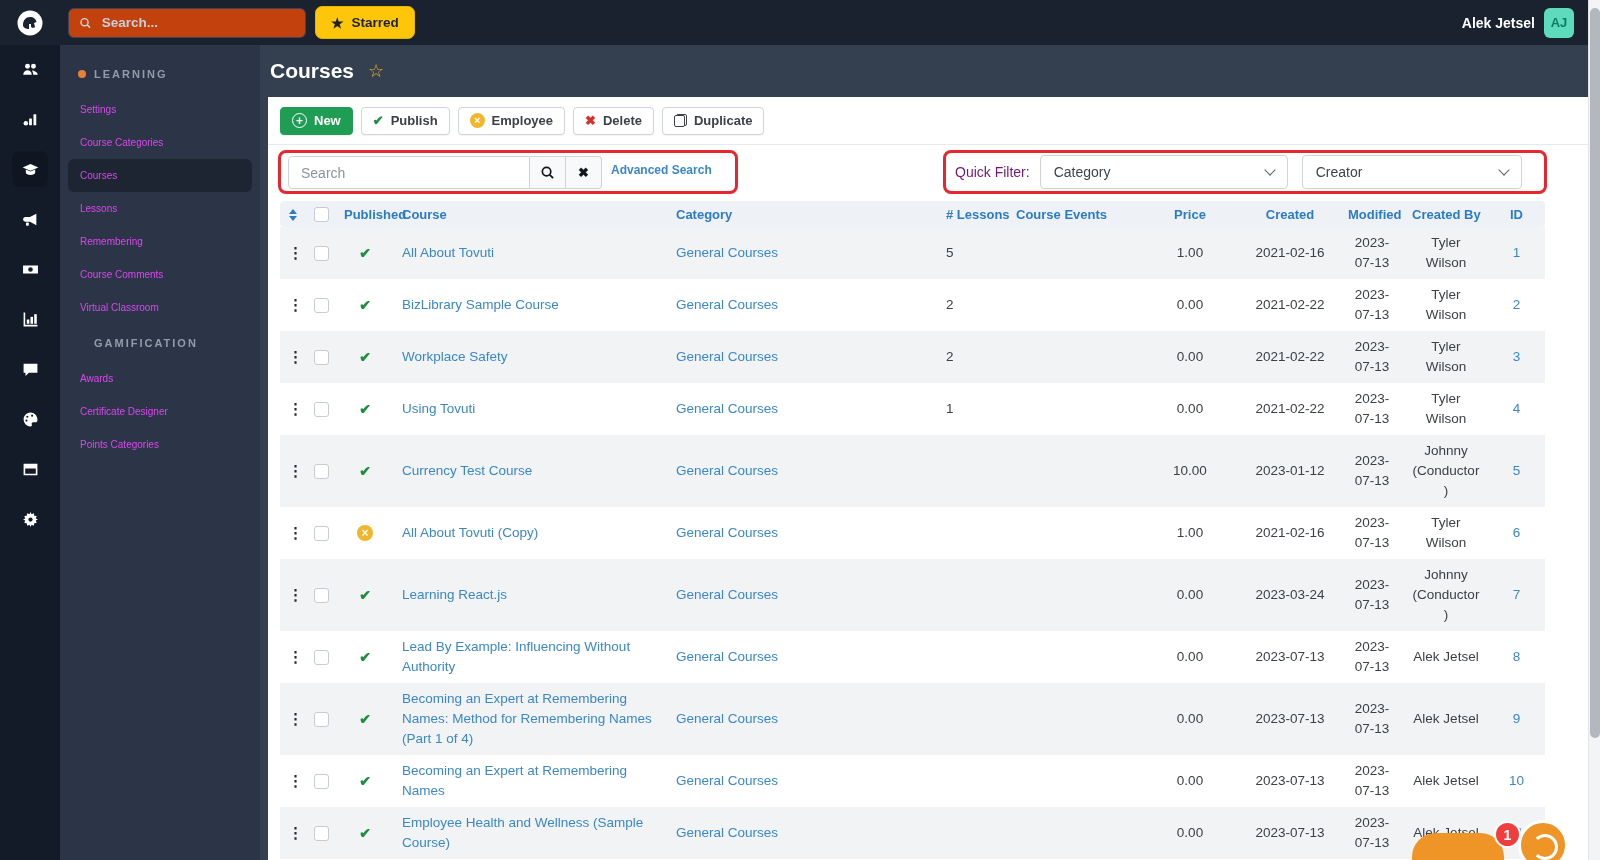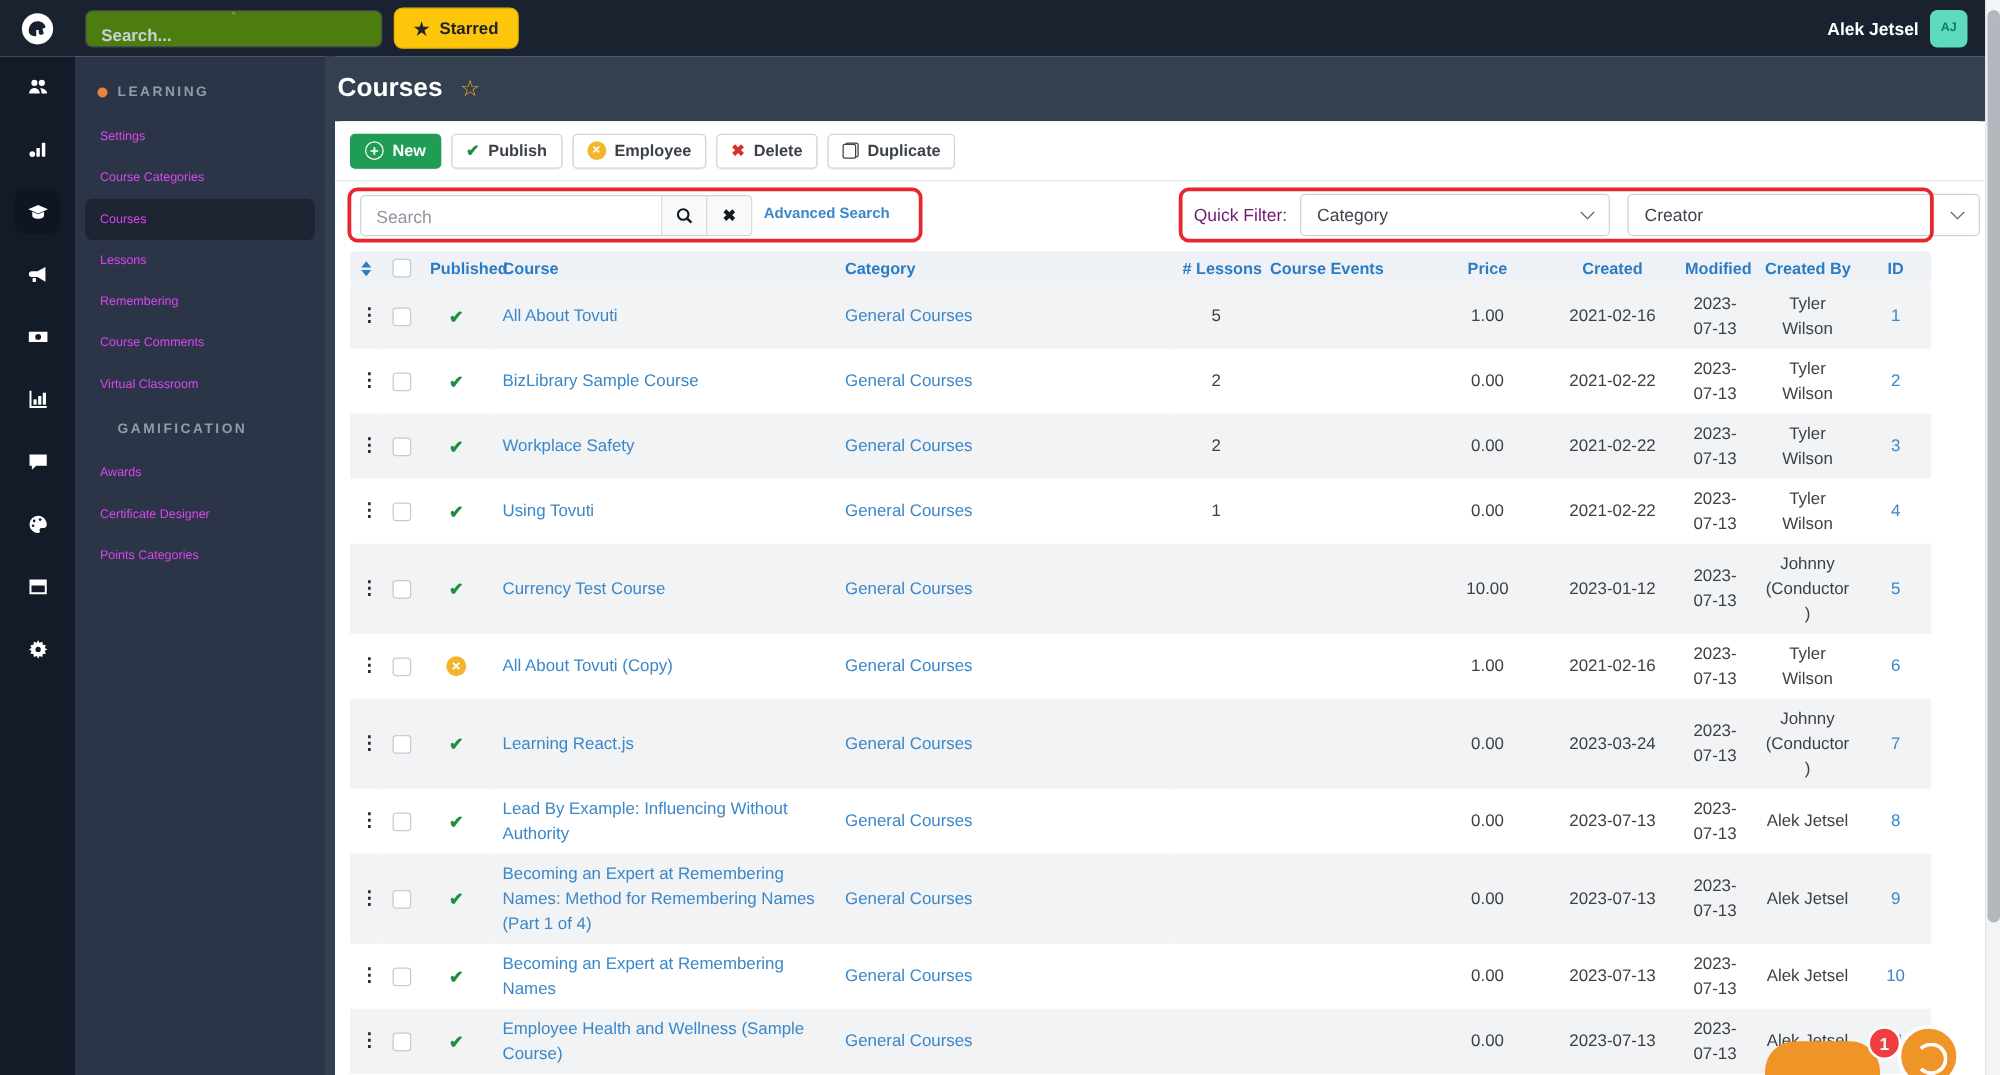--- a/index.html
+++ b/index.html
@@ -16,34 +16,34 @@
     --table-header-blue:#2c7cc4; --published-green:#1e8e3e; --new-button-green:#1f9d55;
     --amber:#f2b62c; --delete-red:#d93025; --annotation-red:#e8262d;
     --starred-yellow:#fec60a; --avatar-teal:#5edbbd; --row-stripe:#f1f3f5;
     --beacon-orange:#ef9426; --badge-red:#f03e3e;
   }
 
   
   .topbar { position:absolute; left:0; top:0; width:1600px; height:45px;
     background:var(--topbar-bg); display:flex; align-items:center; z-index:10; }
   .logo { margin-left:15px; width:32px; height:32px; display:flex; align-items:center; }
-  .top-search { margin-left:21px; width:238px; height:30px; background:#4d7c0f;
+  .top-search { margin-left:21px; width:238px; height:30px; background:#c2410c;
     border:1px solid #3a4559; border-radius:6px; display:flex; align-items:center;
-    padding:0 10px; gap:8px;flex-direction:column; }
+    padding:0 10px; gap:8px; }
   .top-search input { background:transparent; border:none; outline:none; width:100%;
     color:#dfe5ec; font:700 13.5px "Liberation Sans", sans-serif; }
   .top-search input::placeholder { color:#c8cfd9; }
   .starred-btn { margin-left:9px; height:33px; padding:0 15px; background:var(--starred-yellow);
     border:1px solid #e7b200; border-radius:7px; display:flex; align-items:center; gap:8px;
     font-weight:700; font-size:13.5px; color:#1f242c; cursor:pointer; }
   .starred-btn .star-glyph { font-size:14px; line-height:1; }
   .top-right { margin-left:auto; display:flex; align-items:center; gap:9px; padding-right:26px; }
   .user-name { color:#fff; font-weight:700; font-size:14px; }
   .avatar { width:30px; height:30px; border-radius:6px; background:var(--avatar-teal);
-    color:#127a63; font-weight:700; font-size:10px; display:flex; align-items:center;
+    color:#127a63; font-weight:700; font-size:13px; display:flex; align-items:center;
     justify-content:center; }
 
   
   .iconrail { position:absolute; left:0; top:45px; width:60px; height:815px;
     background:var(--rail-bg); display:flex; flex-direction:column; align-items:center;
     padding-top:6px; gap:14px; }
   .rail-item { width:36px; height:36px; border-radius:8px; display:flex; align-items:center;
     justify-content:center; cursor:pointer; flex:0 0 auto; }
   .rail-item.active { background:#0f1622; }
   .rail-item svg { width:17px; height:17px; fill:#fff; }
@@ -102,42 +102,42 @@
     background:#f8f9fa; display:flex; align-items:center; justify-content:center;
     font-weight:700; font-size:13px; color:#14181c; cursor:pointer; }
   .icon-btn.last { border-radius:0 4px 4px 0; }
   .advanced-link { position:absolute; left:343px; top:18px; color:var(--link-blue);
     font-size:12px; font-weight:600; text-decoration:none; cursor:pointer; }
   .qf-group { position:absolute; left:687px; top:10px; display:flex; align-items:center; }
   .qf-label { font-size:14px; color:#701a75; margin-right:10px; }
   .select { width:248px; height:34px; border:1px solid #ced4da; border-radius:4px; background:#fff;
     display:flex; align-items:center; justify-content:space-between; padding:0 13px;
     font-size:14px; color:#3e444b; cursor:pointer; }
-  .select.creator { width:282px; margin-left:14px; }
+  .select.creator { width:220px; margin-left:14px; }
   .chev { width:8px; height:8px; border-right:1.8px solid #5d646b; border-bottom:1.8px solid #5d646b;
     transform:rotate(45deg); margin-top:-4px; }
   .anno { position:absolute; border:3px solid var(--annotation-red); border-radius:8px;
     pointer-events:none; z-index:5; }
   .anno-search { left:10px; top:5px; width:460px; height:44px; }
   .anno-qf { left:675px; top:5px; width:604px; height:44px; }
 
   
   .table-wrap { padding:0 12px; }
   table { border-collapse:collapse; table-layout:fixed; width:1265px;
     font-size:13.5px; color:#3c4146; }
   thead th { background:#eef1f5; color:var(--table-header-blue); font-size:13px; font-weight:700;
     text-align:left; padding:5px 8px; height:26px; white-space:nowrap; overflow:visible; }
   thead th:first-child { border-radius:4px 0 0 4px; }
   thead th:last-child  { border-radius:0 4px 4px 0; }
   tbody td { padding:6px 8px; height:40px; vertical-align:middle; line-height:20px;
     overflow-wrap:break-word; }
   tbody tr:nth-child(odd) { background:var(--row-stripe); }
   td a, th a { color:var(--link-blue); text-decoration:none; cursor:pointer; }
   .c-kebab, .c-check, .c-pub { text-align:center; }
-  .c-lessons { text-align:center; }
+  .c-lessons { }
   .c-events { text-align:left; }
   .c-price, .c-created { text-align:center; }
   .c-modified, .c-createdby, .c-id { text-align:center; }
   .kebab { font-size:15px; font-weight:700; color:#262b31; cursor:pointer; }
   .checkbox { display:inline-block; width:15px; height:15px; border:1px solid #c6ccd4;
     border-radius:3px; background:#fff; cursor:pointer; vertical-align:middle; }
   .pub-yes { color:var(--published-green); font-size:14px; font-weight:700; }
   .pub-no { display:inline-flex; width:16px; height:16px; border-radius:50%;
     background:var(--amber); color:#fff; font-weight:700; font-size:12px; line-height:1;
     align-items:center; justify-content:center; }

